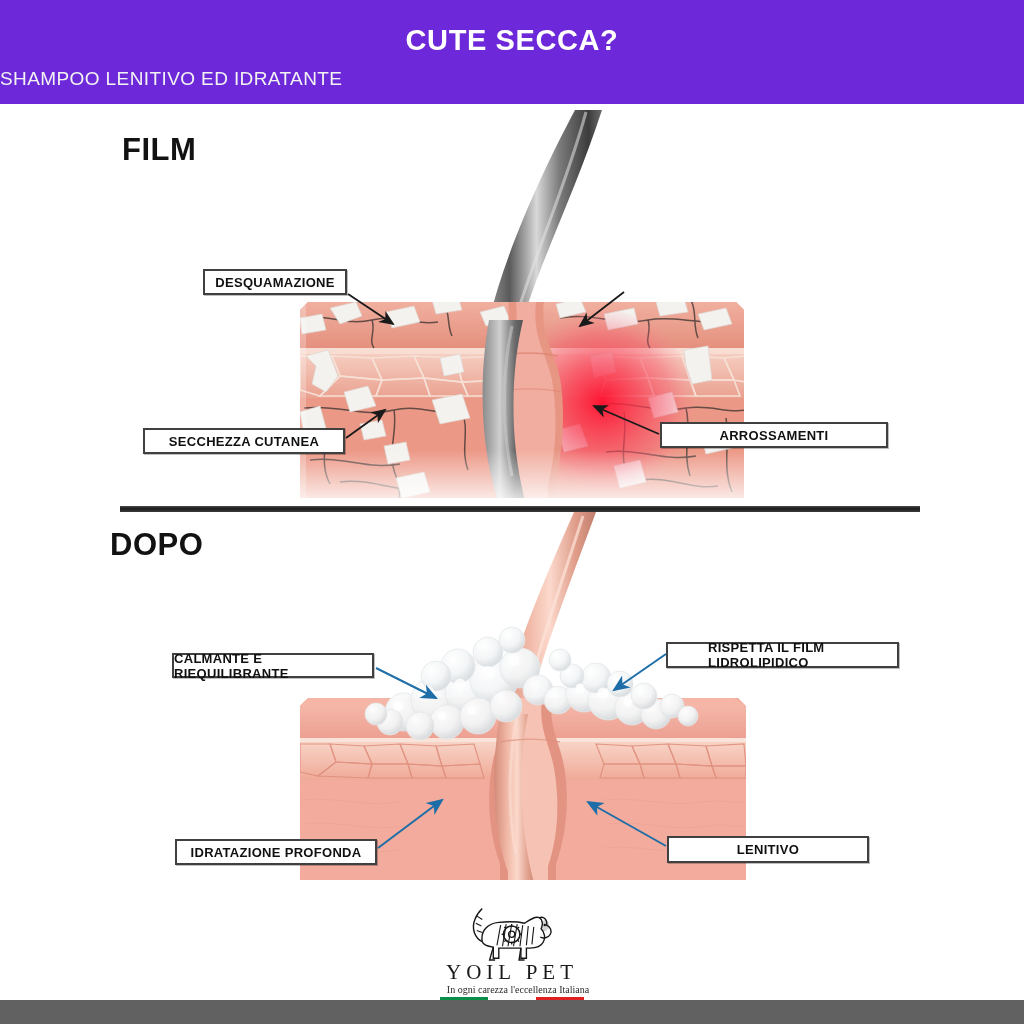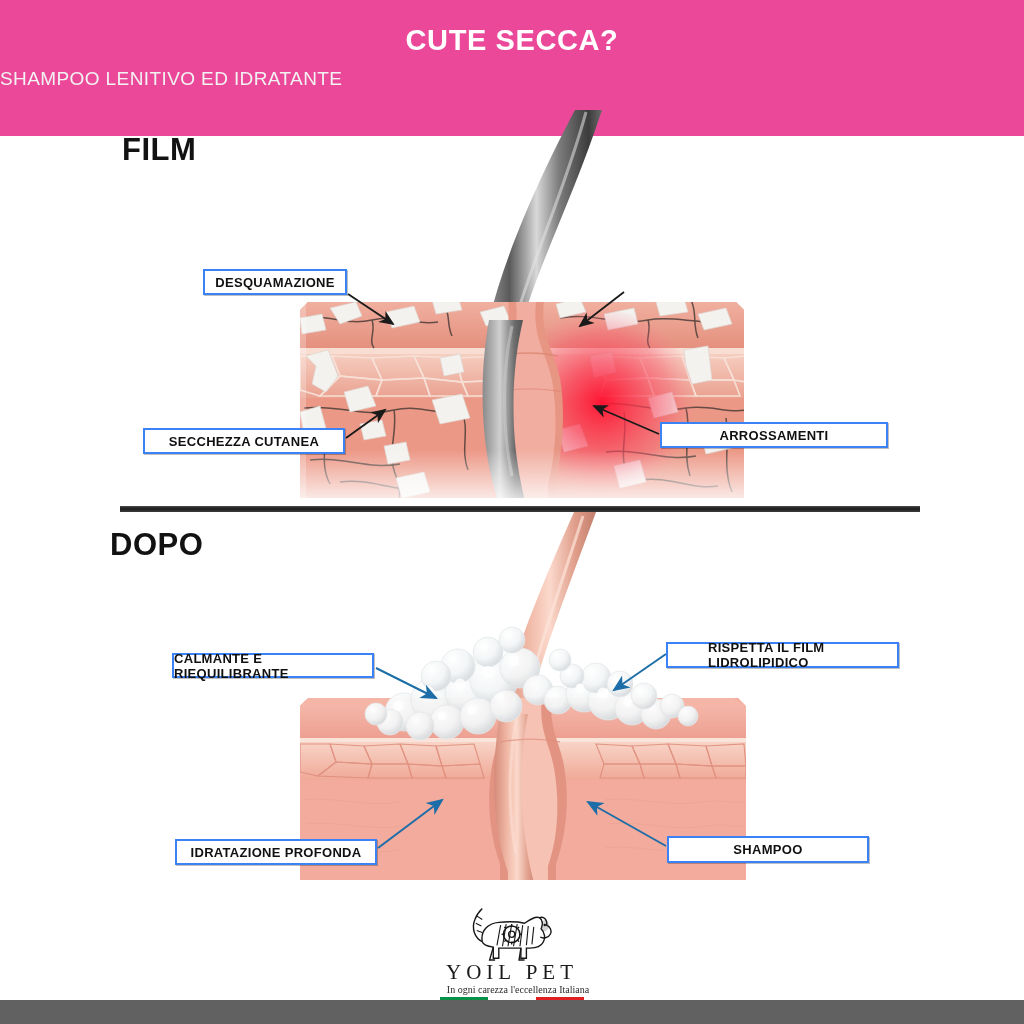--- a/index.html
+++ b/index.html
@@ -2,41 +2,41 @@
 <html><head>
 <meta charset="utf-8">
 <style>
   html,body{margin:0;padding:0;background:#fff;}
   body{width:1024px;height:1024px;overflow:hidden;
        font-family:"Liberation Sans","DejaVu Sans",sans-serif;}
 
   #stage{position:relative;width:1024px;height:1024px;background:#ffffff;}
 
   
-  .hdr{position:absolute;left:0;top:0;width:1024px;height:136px;background:#ec4899;}
+  .hdr{position:absolute;left:0;top:0;width:1024px;height:104px;background:#6d28d9;}
   .hdr-t{position:absolute;left:0;top:24px;width:1024px;text-align:center;
          color:#fff;font-size:29px;font-weight:bold;letter-spacing:.6px;}
   .hdr-s{position:absolute;left:0;top:68px;width:1024px;text-align:left;
          color:#f2f2f2;font-size:19px;font-weight:normal;letter-spacing:.4px;}
 
   
   .botbar{position:absolute;left:0;top:1000px;width:1024px;height:24px;background:#616161;}
 
   
   .sec-h{position:absolute;font-size:31px;font-weight:bold;color:#121212;letter-spacing:.5px;}
   #h-prima{left:122px;top:132px;}
   #h-dopo{left:110px;top:527px;}
 
   
   .divider{position:absolute;left:120px;top:506px;width:800px;height:6px;
            background:linear-gradient(180deg,#4a4a4a 0%,#1b1b1b 45%,#3c3c3c 100%);}
 
   
   .cbox{position:absolute;box-sizing:border-box;background:#fff;
-        border:2px solid #3b82f6;display:flex;align-items:center;justify-content:center;
+        border:2px solid #404040;display:flex;align-items:center;justify-content:center;
         font-size:13px;font-weight:bold;color:#101010;letter-spacing:.3px;
         box-shadow:1px 1px 0 rgba(0,0,0,.25);}
   #cb-desq{left:203px;top:269px;width:144px;height:26px;}
   #cb-infi{left:624px;top:266px;width:228px;height:26px;}
   #cb-secc{left:143px;top:428px;width:202px;height:26px;}
   #cb-arro{left:660px;top:422px;width:228px;height:26px;}
   #cb-calm{left:172px;top:653px;width:202px;height:25px;}
   #cb-risp{left:666px;top:642px;width:233px;height:26px;padding-left:40px;}
   #cb-idra{left:175px;top:839px;width:202px;height:26px;}
   #cb-leni{left:667px;top:836px;width:202px;height:27px;}
@@ -406,21 +406,21 @@
 
   <div class="divider"></div>
 
   <div class="cbox" id="cb-desq">DESQUAMAZIONE</div>
   <div class="cbox" id="cb-arro">ARROSSAMENTI</div>
   <div class="cbox" id="cb-secc">SECCHEZZA CUTANEA</div>
 
   <div class="cbox" id="cb-calm">CALMANTE E RIEQUILIBRANTE</div>
   <div class="cbox" id="cb-risp">RISPETTA IL FILM LIDROLIPIDICO</div>
   <div class="cbox" id="cb-idra">IDRATAZIONE PROFONDA</div>
-  <div class="cbox" id="cb-leni">SHAMPOO</div>
+  <div class="cbox" id="cb-leni">LENITIVO</div>
 
   <div class="logo-wrap">
     <div class="logo-name">YOIL PET</div>
     <div class="logo-tag">In ogni carezza l'eccellenza Italiana</div>
     <div class="flag g"></div>
     <div class="flag w"></div>
     <div class="flag r"></div>
   </div>
 
   <div class="botbar"></div>

